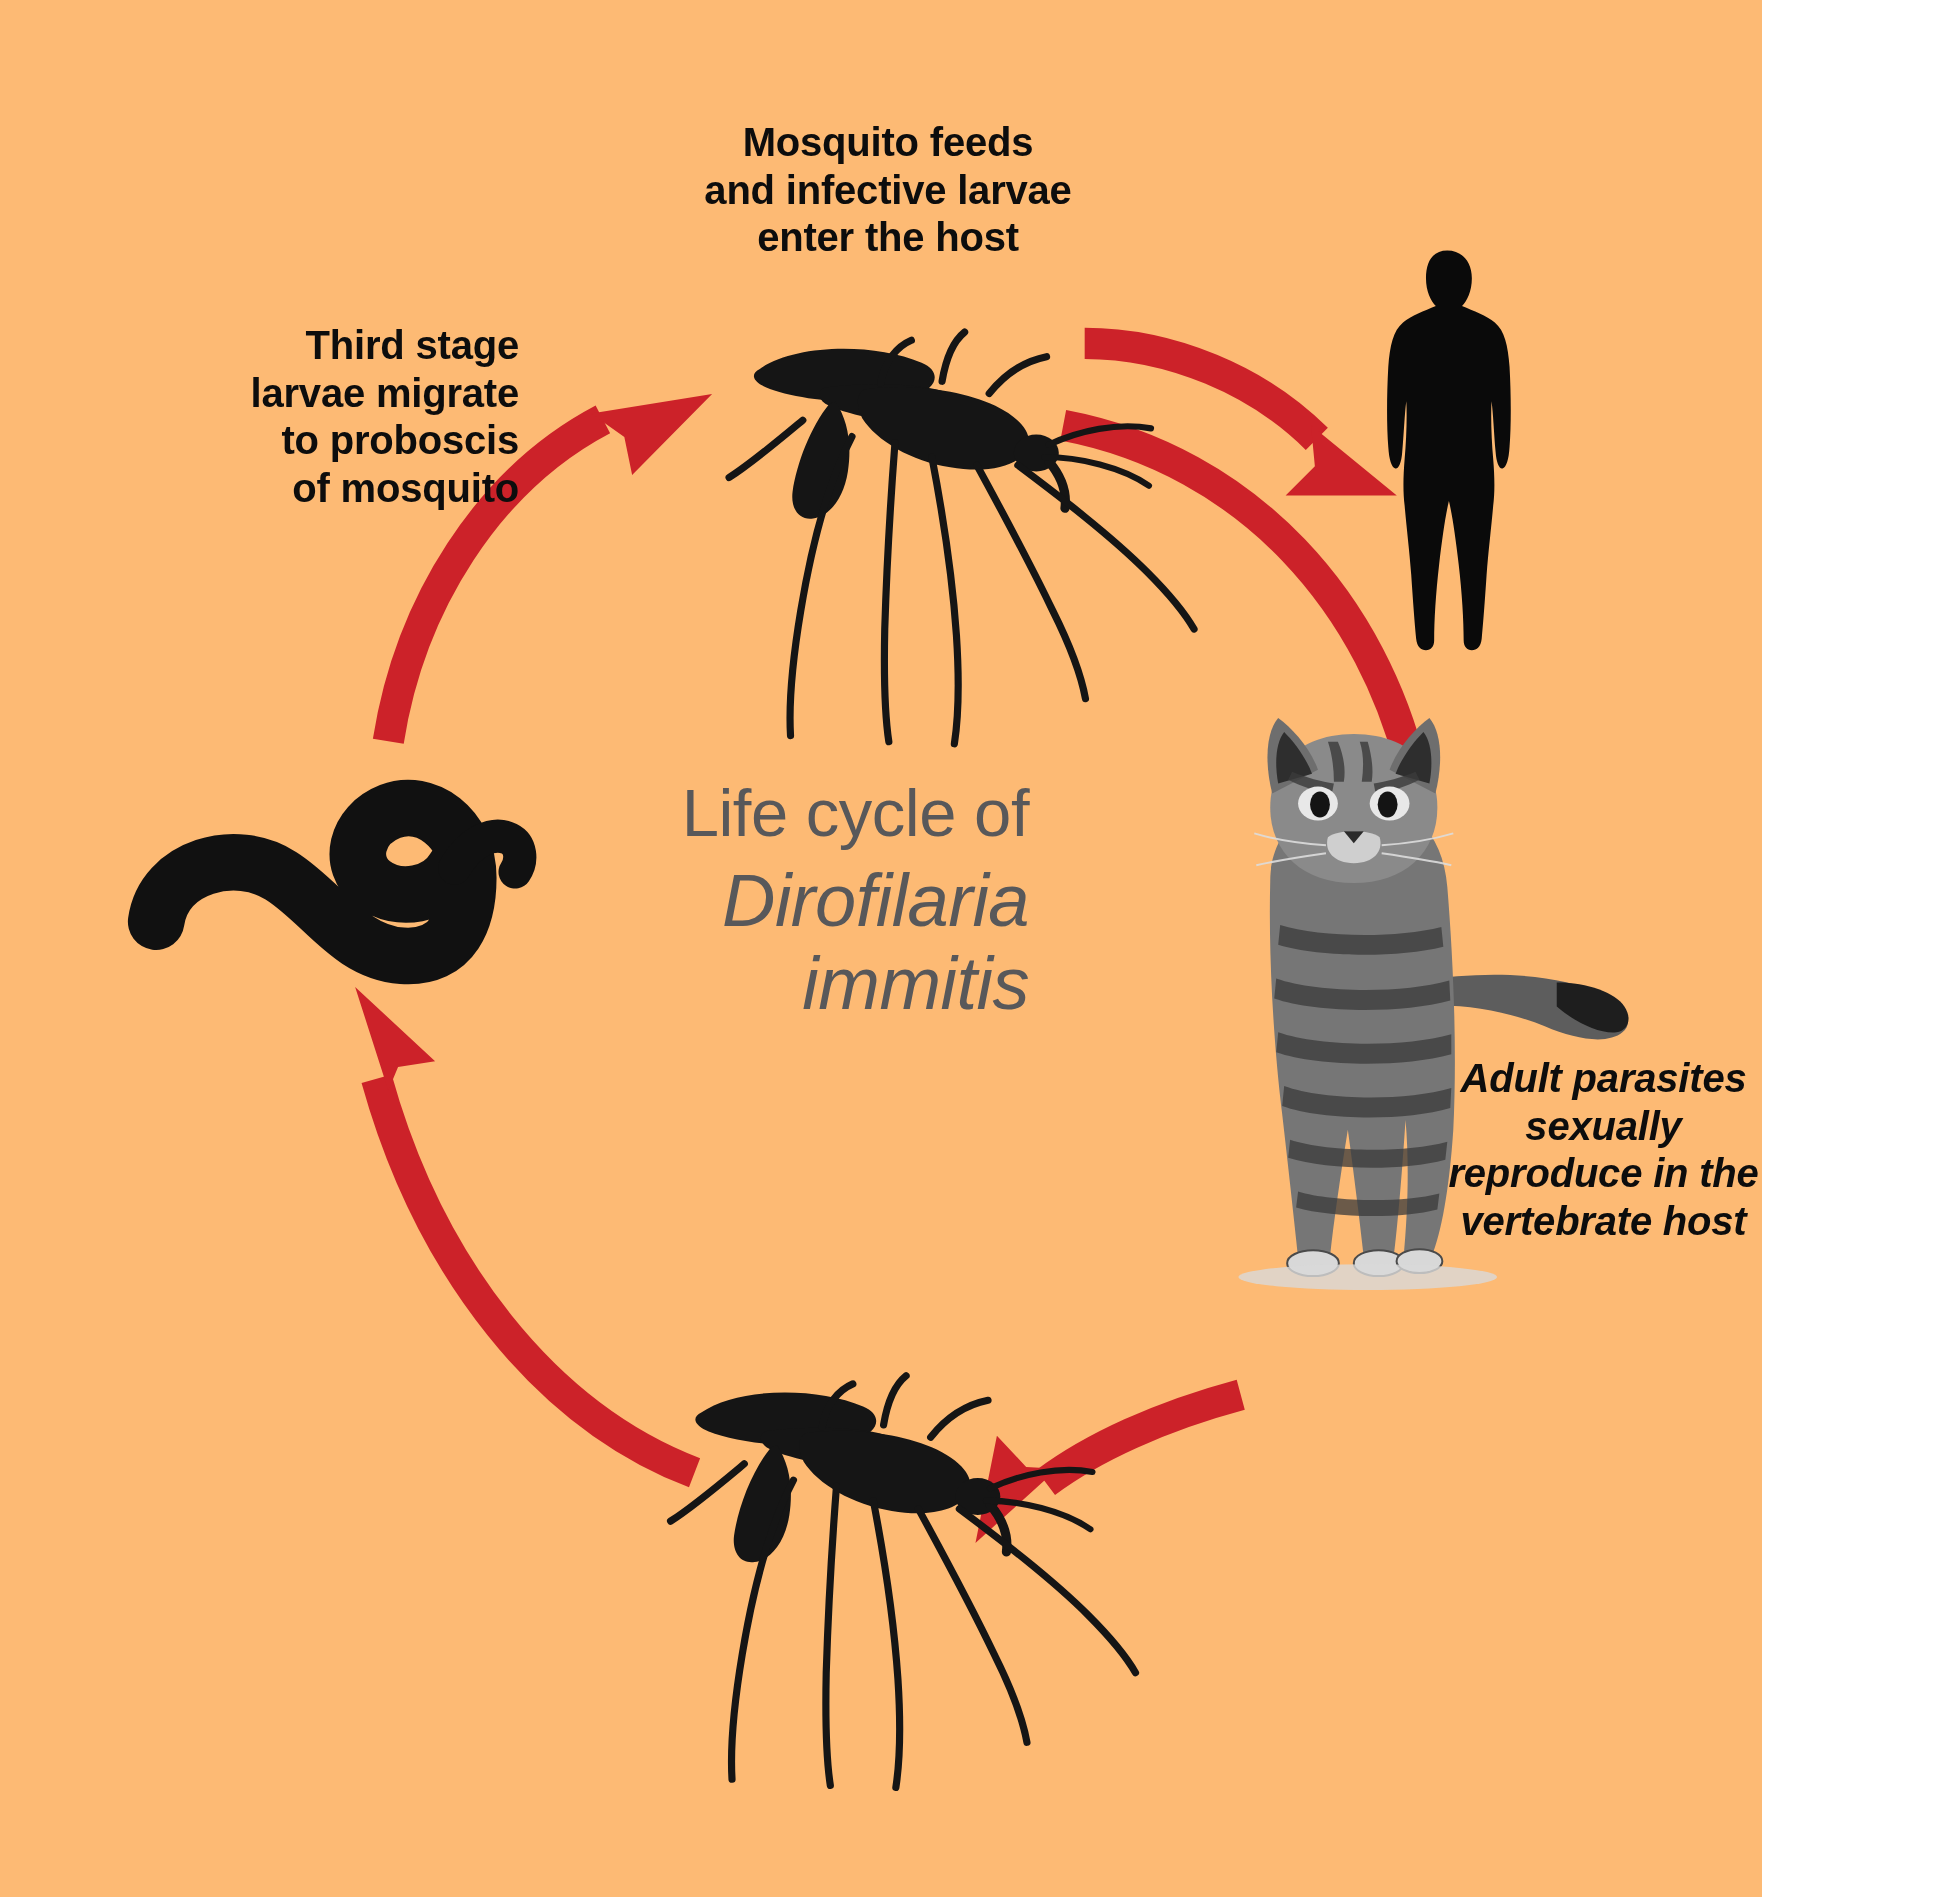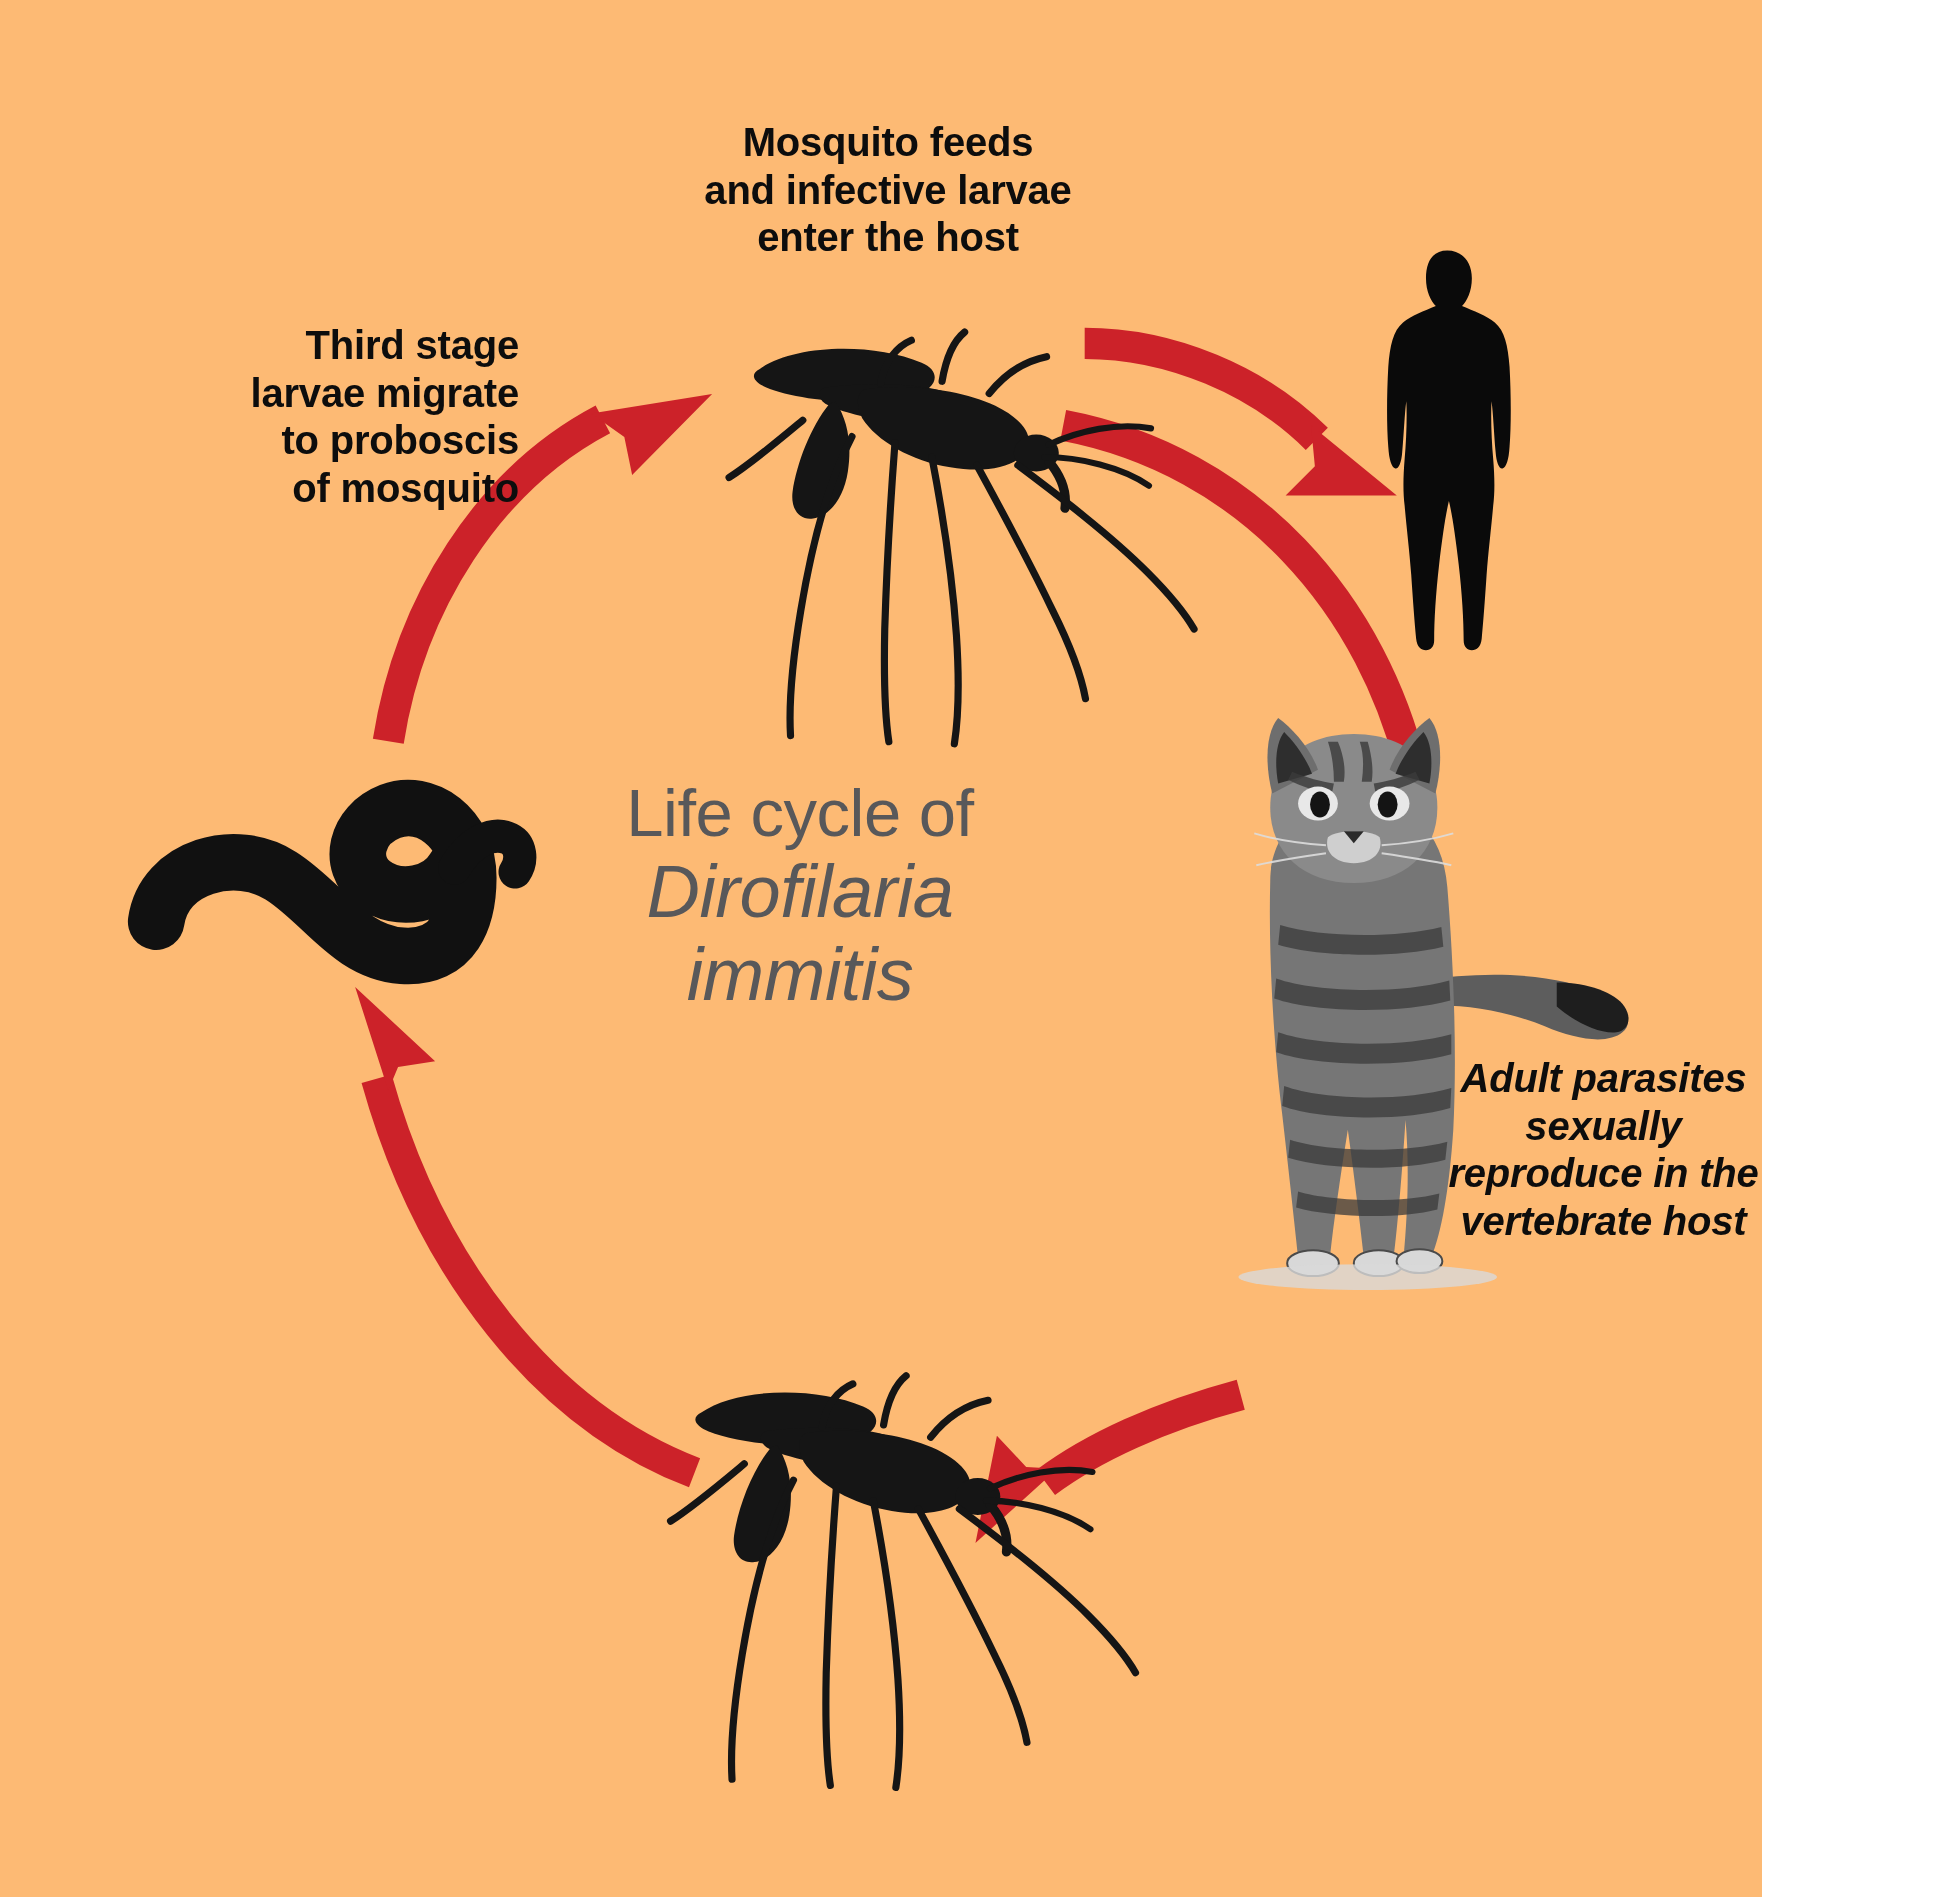--- a/index.html
+++ b/index.html
@@ -44,38 +44,38 @@
   #label-humans       { left: 1549px; top: 444px;  width: 351px; }
   #label-adult        { left: 1394px; top: 1055px; width: 419px; font-style: italic; }
   #label-bottom       { left: 575px;  top: 1658px; width: 605px; }
   #label-larvae-dev   { left: 185px;  top: 1278px; width: 283px; }
 
   #title-block {
     position: absolute;
     left: 571px;
     top: 775px;
     width: 458px;
-    text-align: center;
+    text-align: right;
     color: #58585a;
     font-family: "Liberation Sans", sans-serif;
     line-height: 1.12;
   }
   #title-line1 {
     display: block;
     font-size: 67px;
     font-weight: normal;
     letter-spacing: -0.5px;
   }
   #title-species {
     display: block;
     font-size: 74px;
     font-style: italic;
     font-weight: normal;
     letter-spacing: -0.5px;
-    margin-top: 1px;
+    margin-top: 10px;
   }
 </style>
 </head>
 <body>
 
 <div id="stage">
 
   <svg id="diagram-svg" viewBox="0 0 1996 1946">
     <defs>
 

